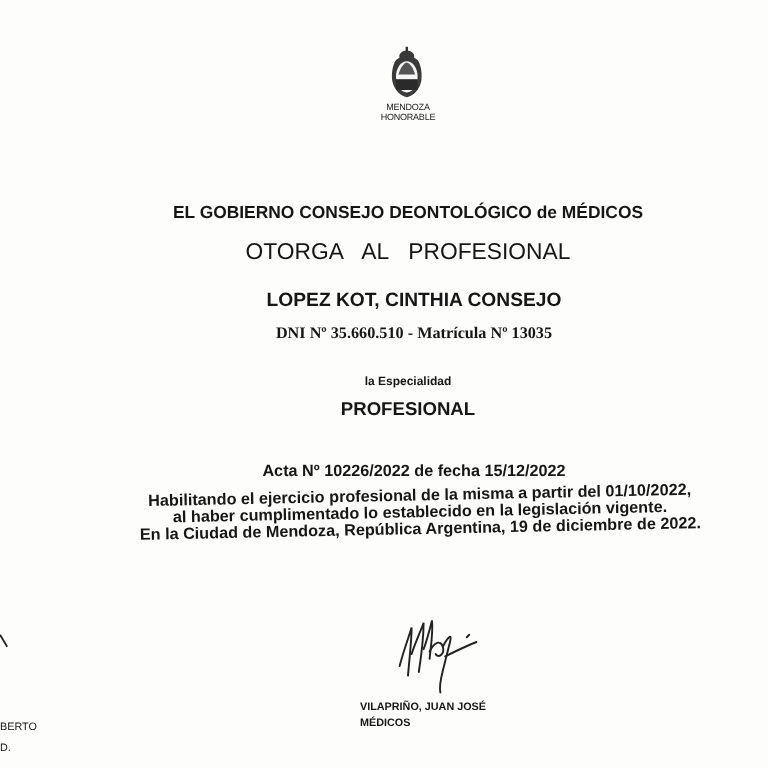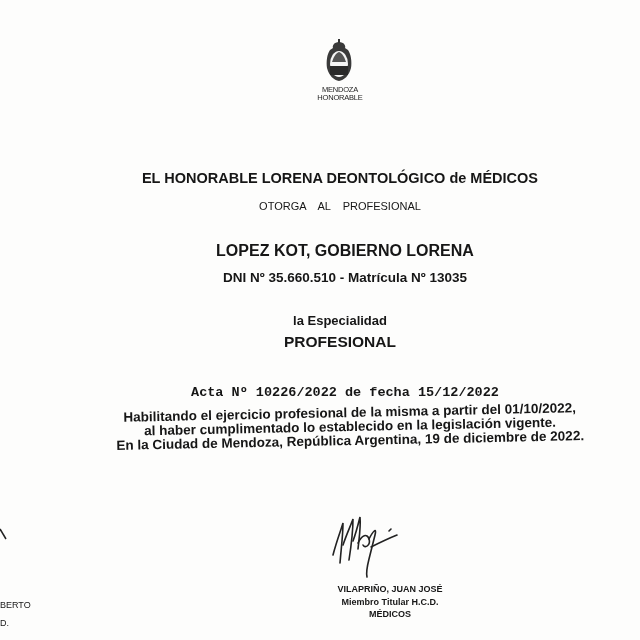--- a/index.html
+++ b/index.html
@@ -14,32 +14,32 @@
     .center { left: 0; width: 640px; text-align: center; }
     .logo {
       left: 322px; top: 38px; width: 34px; height: 46px;
     }
     .logo-text {
       left: 300px; top: 86px; width: 80px; text-align: center;
       font-size: 7.5px; font-weight: normal; line-height: 8px; color: #222;
       letter-spacing: -0.2px;
     }
     .t1 { top: 170px; font-size: 14.5px; font-weight: bold; left: 120px; width: 440px; }
-    .t2 { top: 200px; font-size: 11px; left: 140px; width: 400px; word-spacing: 3px; }
+    .t2 { top: 200px; font-size: 19px; left: 140px; width: 400px; word-spacing: 3px; }
     .name { top: 242px; font-size: 16px; font-weight: bold; left: 200px; width: 290px; }
-    .dni { top: 270px; font-size: 13.5px; font-weight: bold; left: 200px; width: 290px; }
-    .esp-label { top: 313px; font-size: 13px; font-weight: bold; left: 240px; width: 200px; }
+    .dni { top: 270px; font-size: 13.5px; font-weight: bold; left: 200px; width: 290px; font-family: Liberation Serif, serif; }
+    .esp-label { top: 313px; font-size: 10px; font-weight: bold; left: 240px; width: 200px; }
     .esp { top: 333px; font-size: 15.5px; font-weight: bold; left: 240px; width: 200px; }
-    .acta { top: 385px; font-size: 13.5px; font-weight: bold; left: 100px; width: 490px; font-family: Liberation Mono, monospace; }
+    .acta { top: 385px; font-size: 13.5px; font-weight: bold; left: 100px; width: 490px; }
     .body-text {
       top: 406px; left: 90px; width: 520px; font-size: 13.5px; font-weight: bold;
       line-height: 14px; transform: rotate(-1.2deg); transform-origin: 50% 50%;
     }
     .sig-name {
-      left: 300px; top: 583px; width: 180px; text-align: center;
+      left: 300px; top: 583px; width: 180px; 
       font-size: 9px; font-weight: bold; line-height: 12.5px;
     }
     .left-text {
       left: 0; top: 596px; font-size: 9px; font-weight: normal; line-height: 18px;
     }
     .signature { left: 325px; top: 505px; width: 100px; height: 75px; }
     .left-stroke { left: 0; top: 525px; width: 20px; height: 20px; }
   </style>
 </head>
 <body>
@@ -49,23 +49,23 @@
   <ellipse cx="17" cy="26" rx="9" ry="13" fill="#f5f5f5"></ellipse>
   <path d="M10 24 C12 18 14 15 17 14 C20 15 22 18 24 24 Z" fill="#555"></path>
   <rect x="8" y="28" width="18" height="9" fill="#2a2a2a"></rect>
   <rect x="16" y="1" width="2" height="4" fill="#333"></rect>
 </svg>
 <div class="abs logo-text">
   <div>MENDOZA</div>
   <div>HONORABLE</div>
 </div>
 
-<div class="abs center t1">EL HONORABLE LORENA DEONTOLÓGICO de MÉDICOS</div>
+<div class="abs center t1">EL GOBIERNO CONSEJO DEONTOLÓGICO de MÉDICOS</div>
 <div class="abs center t2" style="white-space:pre">OTORGA  AL  PROFESIONAL</div>
-<div class="abs center name">LOPEZ KOT, GOBIERNO LORENA</div>
+<div class="abs center name">LOPEZ KOT, CINTHIA CONSEJO</div>
 <div class="abs center dni">DNI Nº 35.660.510 - Matrícula Nº 13035</div>
 <div class="abs center esp-label">la Especialidad</div>
 <div class="abs center esp">PROFESIONAL</div>
 <div class="abs center acta">Acta Nº 10226/2022 de fecha 15/12/2022</div>
 
 <div class="abs center body-text">
   <div>Habilitando el ejercicio profesional de la misma a partir del 01/10/2022,</div>
   <div>al haber cumplimentado lo establecido en la legislación vigente.</div>
   <div>En la Ciudad de Mendoza, República Argentina, 19 de diciembre de 2022.</div>
 </div>
@@ -75,21 +75,20 @@
   <path d="M18 40 C22 28 26 20 28 14 C28 28 26 42 24 55"></path>
   <path d="M28 36 C31 28 33 20 35 12 C36 22 34 34 33 44"></path>
   <path d="M33 38 C37 30 42 28 44 34 C46 40 40 44 38 40"></path>
   <path d="M44 34 C48 26 52 22 50 30 C48 38 46 46 44 54 C42 62 41 68 42 72"></path>
   <path d="M46 42 C54 38 62 34 72 30"></path>
   <path d="M64 26 L66 24"></path>
 </svg>
 
 <div class="abs sig-name">
   <div>VILAPRIÑO, JUAN JOSÉ</div>
-  <div>Miembro Titular H.C.D.</div>
   <div>MÉDICOS</div>
 </div>
 
 <svg class="abs left-stroke" viewBox="0 0 20 20" fill="none" stroke="#222" stroke-width="1.5">
   <path d="M0 4 L6 14"></path>
 </svg>
 <div class="abs left-text">
   <div>BERTO</div>
   <div>D.</div>
 </div>

